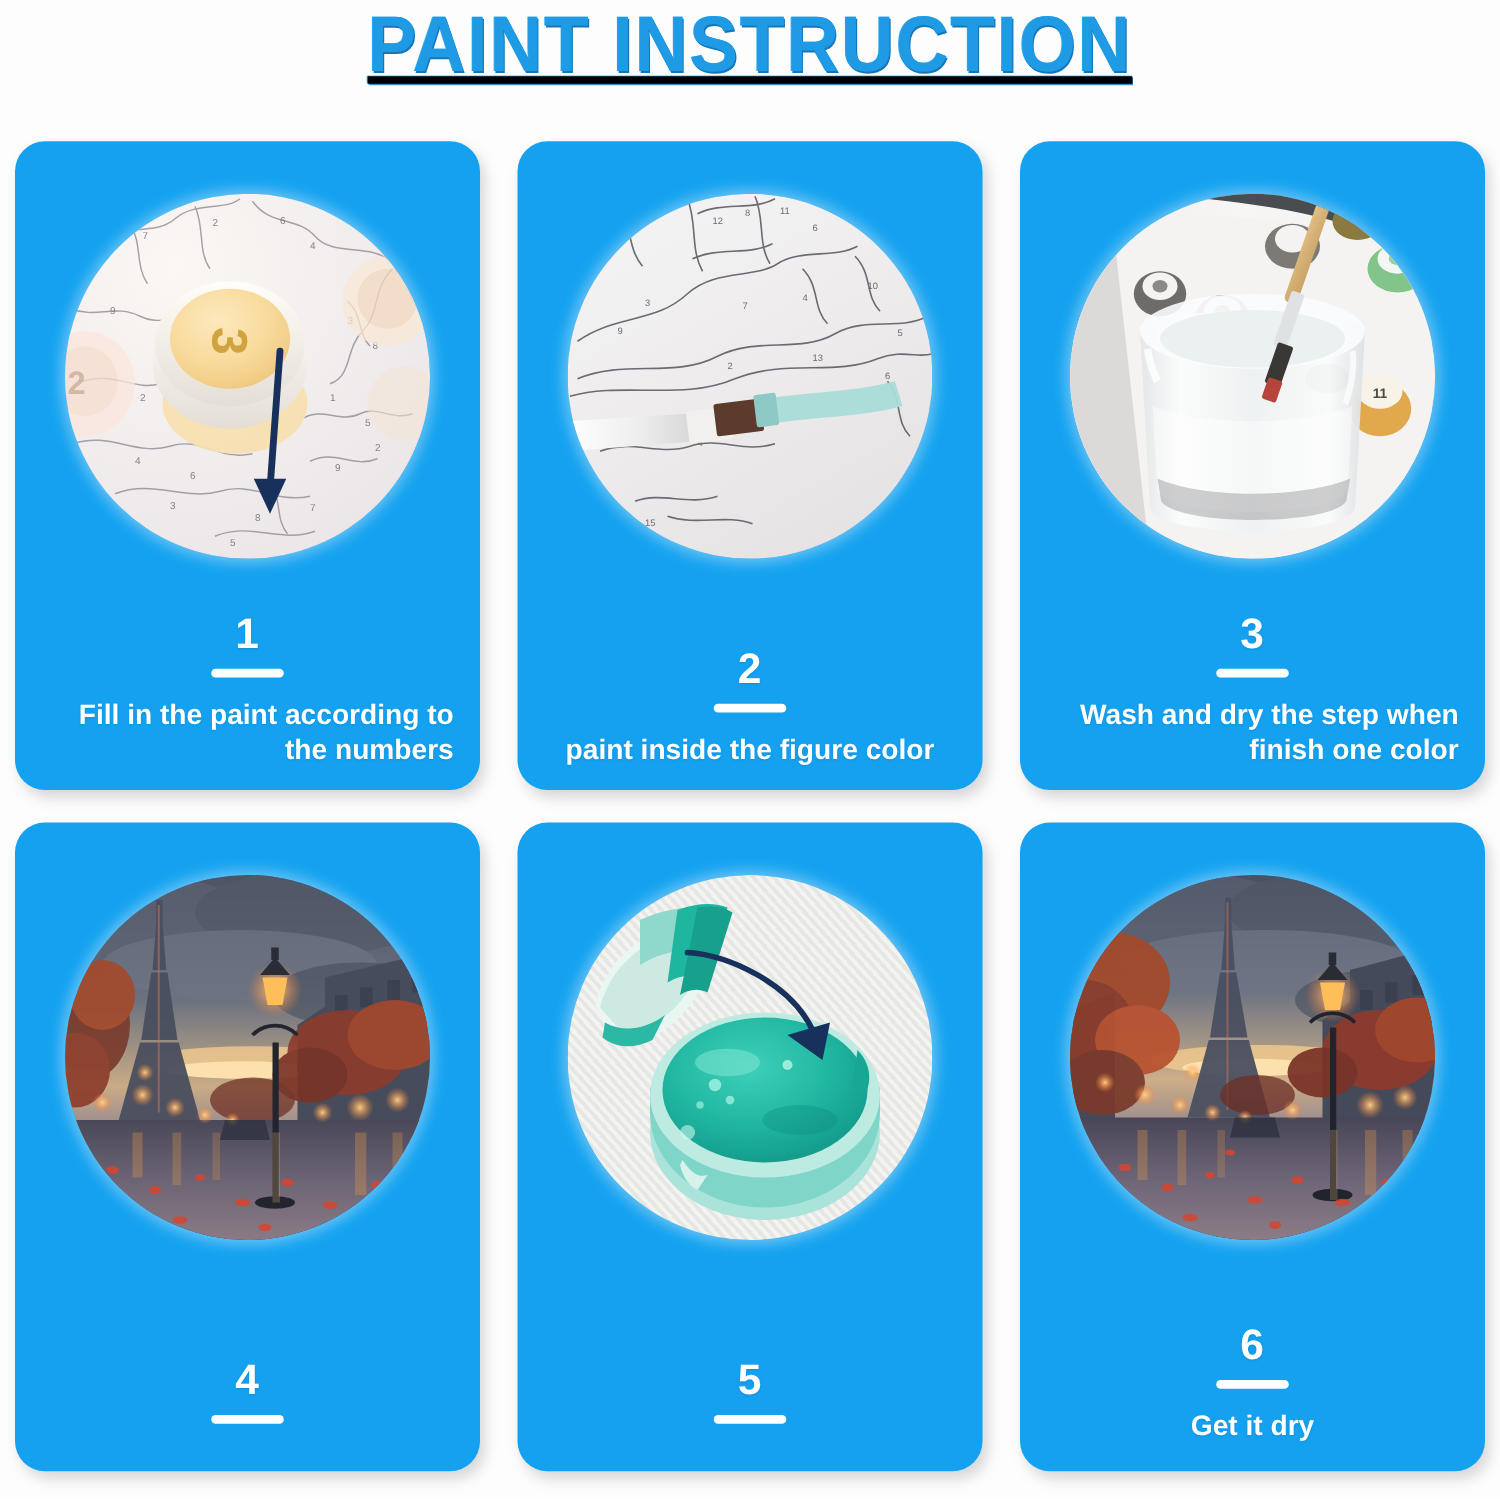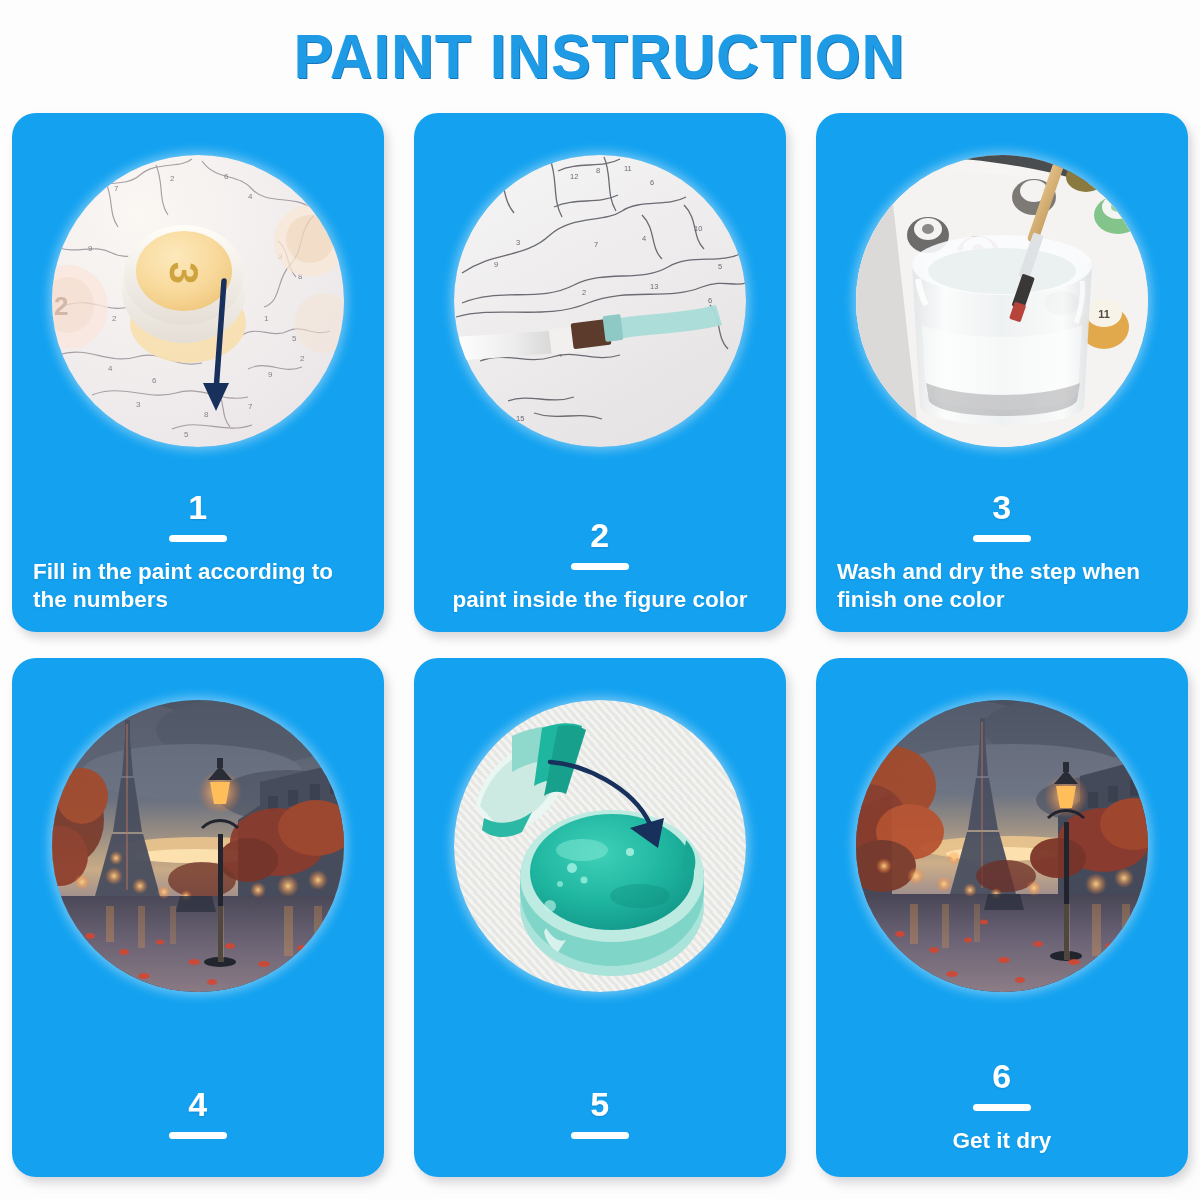--- a/index.html
+++ b/index.html
@@ -7,21 +7,21 @@
     width: 1200px; height: 1199px;
     background: #ffffff;
     font-family: "Liberation Sans", sans-serif;
     overflow: hidden;
   }
   .page { position: relative; width: 1200px; height: 1199px; background: #fdfdfd; }
 
   
   .title-bar {
     position: absolute; top: 0; left: 0; width: 1200px; height: 92px;
-    display: flex; align-items: flex-end; justify-content: center;
+    display: flex; align-items: flex-start; justify-content: center; text-decoration: underline;
   }
   .title {
     font-family: "Liberation Sans Narrow", "Liberation Sans", sans-serif;
     font-weight: 700;
     font-size: 63px;
     letter-spacing: 1.5px;
     color: #1F9BE6;
     text-shadow: 1px 1px 0 #1477bb, -0.5px -0.5px 0 #3fb4f0;
     transform: scaleX(0.93);
     white-space: nowrap;
@@ -83,21 +83,21 @@
     background: #ffffff;
     border-radius: 4px;
     margin-top: 11px;
     margin-bottom: 16px;
   }
   .caption {
     color: #ffffff;
     font-size: 22.5px;
     font-weight: 600;
     line-height: 1.25;
-    text-align: left;
+    text-align: right;
     max-width: 330px;
     text-shadow: 0 1px 2px rgba(0,60,110,0.18);
   }
   .row2 .meta { bottom: 22px; }
 
   
 
   
   .art1 { width: 100%; height: 100%; background:
       radial-gradient(circle at 30% 20%, #fbf7f3 0%, #f2eeee 45%, #e8e2e4 100%); }

